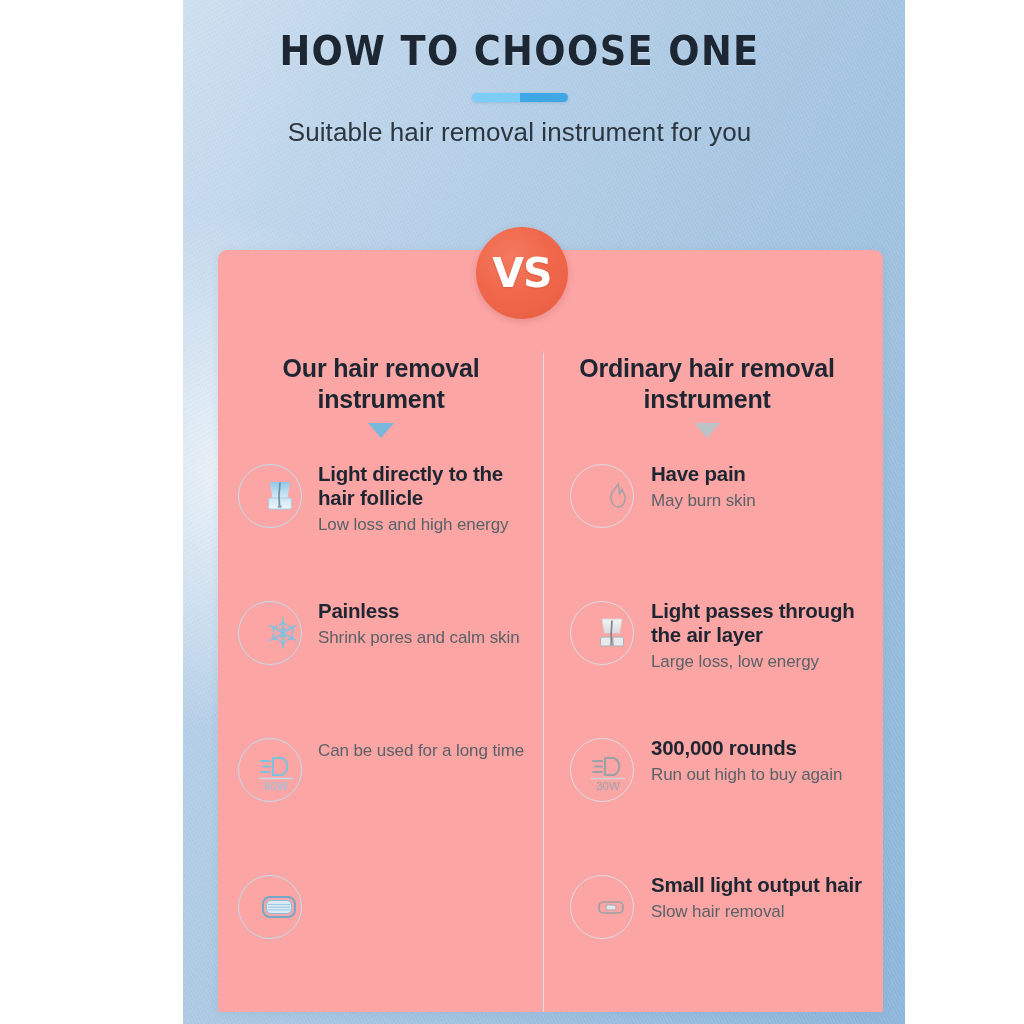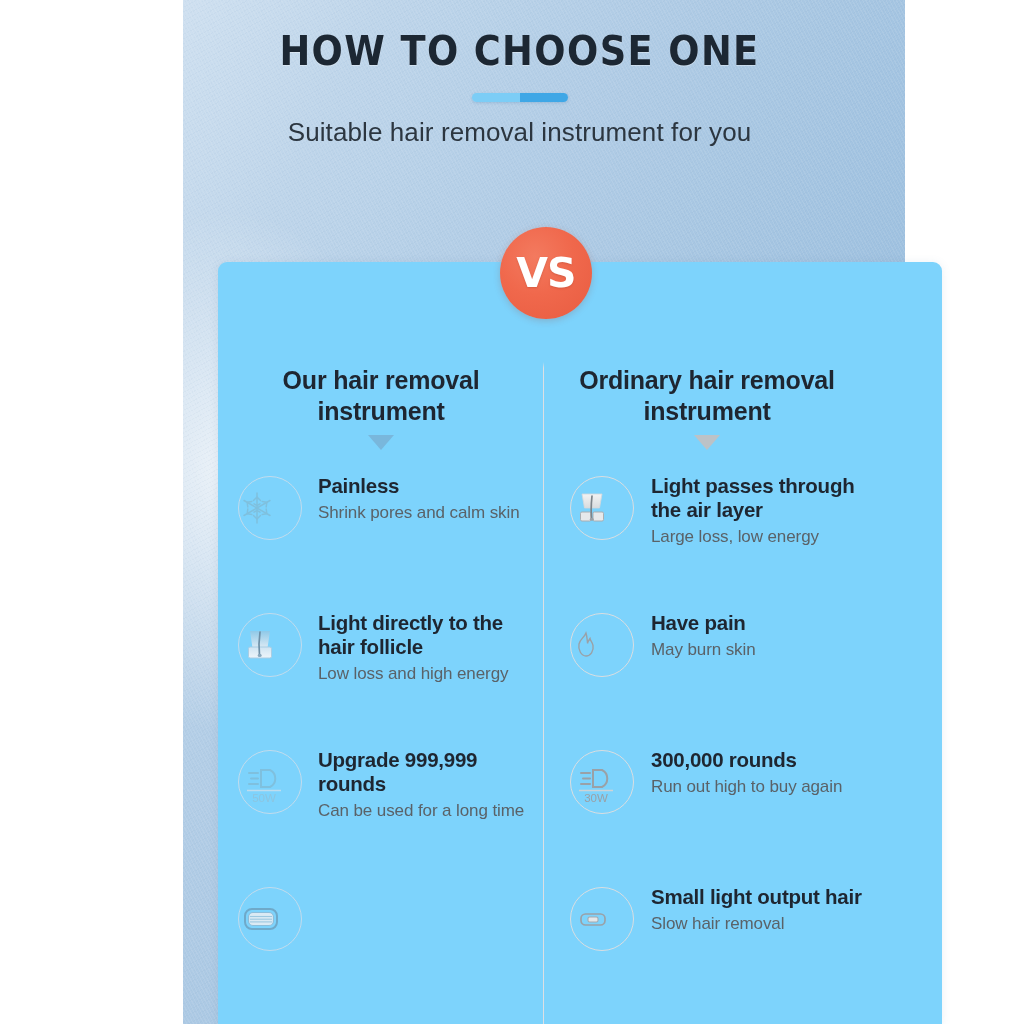--- a/index.html
+++ b/index.html
@@ -61,39 +61,39 @@
     margin-top:15px;
     font-size:26px;
     color:#2c3640;
     letter-spacing:0.1px;
     white-space:nowrap;
   }
 
   
   #vs-badge {
     position:absolute;
-    left:500px; top:227px;
+    left:476px; top:227px;
     width:92px; height:92px; border-radius:50%;
     background:radial-gradient(circle at 38% 32%, #f37a5f 0%, #f0684c 45%, #e85c41 100%);
     z-index:6;
     box-shadow:0 2px 7px rgba(150,60,40,.22);
     display:flex; align-items:center; justify-content:center;
   }
   #vs-badge span{
     font-family:"DejaVu Sans", sans-serif;
     font-size:41px; font-weight:bold; color:#fff;
     letter-spacing:-1px;
     text-shadow:0 1px 2px rgba(140,50,35,.28);
   }
 
   
   #card {
     position:absolute;
-    left:218px; top:262px; width:724px; height:762px;
-    background:#7dd3fc;
+    left:218px; top:250px; width:665px; height:762px;
+    background:#fca5a5;
     border-radius:9px 9px 0 0;
     z-index:5;
     box-shadow:0 1px 10px rgba(80,120,160,.12);
     display:flex;
   }
 
   #divider {
     position:absolute;
     left:325px; top:100px; width:1px; height:662px;
     background:linear-gradient(to bottom, rgba(215,219,223,0) 0, #dcdfe3 6px, #dcdfe3 100%);
@@ -121,21 +121,21 @@
     display:flex; align-items:flex-start;
     height:137px;
     padding-left:20px;
   }
   .column.right .feature { padding-left:26px; }
 
   .icon-wrap {
     flex:0 0 auto;
     width:64px; height:64px; border-radius:50%;
     margin-top:4px;
-    display:flex; align-items:center; justify-content:flex-start;
+    display:flex; align-items:center; justify-content:flex-end;
   }
   .icon-wrap.blue { border:1.4px solid #c2dced; }
   .icon-wrap.gray { border:1.4px solid #dadee1; }
 
   .feature-text { padding-left:16px; padding-top:2px; }
   .column.right .feature-text { padding-left:17px; }
   .f-title {
     font-size:20.5px; font-weight:bold; color:#1e2631;
     line-height:1.17; letter-spacing:-0.25px;
   }
@@ -165,42 +165,20 @@
 <div id="card">
   <div id="divider"></div>
 
   <div class="column left">
     <div class="col-head">
       <div class="col-title">Our hair removal instrument</div>
       <div class="col-arrow blue"></div>
     </div>
 
     <div class="features">
-
-      <div class="feature">
-        <div class="icon-wrap blue">
-          <svg width="36" height="36" viewBox="0 0 36 36" fill="none" stroke="#7fc0de" stroke-width="1.5" stroke-linecap="round">
-            <line x1="18" y1="3" x2="18" y2="33"></line>
-            <line x1="5" y1="10.5" x2="31" y2="25.5"></line>
-            <line x1="5" y1="25.5" x2="31" y2="10.5"></line>
-            <path d="M18 7 L14.5 10.5 M18 7 L21.5 10.5"></path>
-            <path d="M18 29 L14.5 25.5 M18 29 L21.5 25.5"></path>
-            <path d="M8.2 12.3 L8.8 17 M8.2 12.3 L12.8 11.6"></path>
-            <path d="M27.8 23.7 L27.2 19 M27.8 23.7 L23.2 24.4"></path>
-            <path d="M8.2 23.7 L12.8 24.4 M8.2 23.7 L8.8 19"></path>
-            <path d="M27.8 12.3 L23.2 11.6 M27.8 12.3 L27.2 17"></path>
-            <path d="M18 15.5 L15 13.8 M18 15.5 L21 13.8"></path>
-            <path d="M18 20.5 L15 22.2 M18 20.5 L21 22.2"></path>
-          </svg>
-        </div>
-        <div class="feature-text">
-          <div class="f-title">Painless</div>
-          <div class="f-desc">Shrink pores and calm skin</div>
-        </div>
-      </div>
 
       <div class="feature">
         <div class="icon-wrap blue">
           <svg width="42" height="42" viewBox="0 0 42 42">
             <defs>
               <linearGradient id="beamB" x1="0" y1="0" x2="0" y2="1">
                 <stop offset="0" stop-color="#8fc9e8"></stop>
                 <stop offset="1" stop-color="#dceaf4"></stop>
               </linearGradient>
               <linearGradient id="skinB" x1="0" y1="0" x2="0" y2="1">
@@ -215,31 +193,52 @@
           </svg>
         </div>
         <div class="feature-text">
           <div class="f-title">Light directly to the hair follicle</div>
           <div class="f-desc">Low loss and high energy</div>
         </div>
       </div>
 
       <div class="feature">
         <div class="icon-wrap blue">
+          <svg width="36" height="36" viewBox="0 0 36 36" fill="none" stroke="#7fc0de" stroke-width="1.5" stroke-linecap="round">
+            <line x1="18" y1="3" x2="18" y2="33"></line>
+            <line x1="5" y1="10.5" x2="31" y2="25.5"></line>
+            <line x1="5" y1="25.5" x2="31" y2="10.5"></line>
+            <path d="M18 7 L14.5 10.5 M18 7 L21.5 10.5"></path>
+            <path d="M18 29 L14.5 25.5 M18 29 L21.5 25.5"></path>
+            <path d="M8.2 12.3 L8.8 17 M8.2 12.3 L12.8 11.6"></path>
+            <path d="M27.8 23.7 L27.2 19 M27.8 23.7 L23.2 24.4"></path>
+            <path d="M8.2 23.7 L12.8 24.4 M8.2 23.7 L8.8 19"></path>
+            <path d="M27.8 12.3 L23.2 11.6 M27.8 12.3 L27.2 17"></path>
+            <path d="M18 15.5 L15 13.8 M18 15.5 L21 13.8"></path>
+            <path d="M18 20.5 L15 22.2 M18 20.5 L21 22.2"></path>
+          </svg>
+        </div>
+        <div class="feature-text">
+          <div class="f-title">Painless</div>
+          <div class="f-desc">Shrink pores and calm skin</div>
+        </div>
+      </div>
+
+      <div class="feature">
+        <div class="icon-wrap blue">
           <svg width="50" height="50" viewBox="0 0 50 50">
             <path d="M22 13 L31 13 A9.5 9.5 0 0 1 31 30 L22 30 Z" fill="none" stroke="#7fc0de" stroke-width="2"></path>
             <line x1="10" y1="16" x2="19" y2="16" stroke="#7fc0de" stroke-width="2" stroke-linecap="round"></line>
             <line x1="12" y1="21.5" x2="19" y2="21.5" stroke="#7fc0de" stroke-width="2" stroke-linecap="round"></line>
             <line x1="10" y1="27" x2="19" y2="27" stroke="#7fc0de" stroke-width="2" stroke-linecap="round"></line>
             <line x1="8" y1="33.5" x2="42" y2="33.5" stroke="#bfdced" stroke-width="1.3"></line>
             <text x="25" y="45" font-family="Liberation Sans, sans-serif" font-size="11.5" fill="#8cc5e0" text-anchor="middle">50W</text>
           </svg>
         </div>
         <div class="feature-text">
-          <div class="f-title">Upgrade 999,999 rounds</div>
           <div class="f-desc">Can be used for a long time</div>
         </div>
       </div>
 
       <div class="feature">
         <div class="icon-wrap blue">
           <svg width="44" height="44" viewBox="0 0 44 44">
             <rect x="6" y="12" width="32" height="20" rx="7" fill="none" stroke="#6fa9c9" stroke-width="2"></rect>
             <rect x="9.5" y="15.5" width="25" height="13" rx="4.5" fill="#dbeaf4" stroke="#8cbedb" stroke-width="1.2"></rect>
             <line x1="11" y1="19.5" x2="33" y2="19.5" stroke="#9cc8e0" stroke-width="1.1"></line>
@@ -252,20 +251,32 @@
     </div>
   </div>
 
   <div class="column right">
     <div class="col-head">
       <div class="col-title">Ordinary hair removal instrument</div>
       <div class="col-arrow gray"></div>
     </div>
 
     <div class="features">
+
+      <div class="feature">
+        <div class="icon-wrap gray">
+          <svg width="30" height="30" viewBox="0 0 30 30" fill="none" stroke="#9aa1a7" stroke-width="1.4">
+            <path d="M15 3 C13 8 9 9 8 14 C6.8 20 10.5 26 15 26 C19.5 26 23 21 22 15.5 C21.4 12 19.5 11 19 8.5 C17.5 10.5 16.8 12 16.6 13.5 C16.2 10 16 6 15 3 Z"></path>
+          </svg>
+        </div>
+        <div class="feature-text">
+          <div class="f-title">Have pain</div>
+          <div class="f-desc">May burn skin</div>
+        </div>
+      </div>
 
       <div class="feature">
         <div class="icon-wrap gray">
           <svg width="42" height="42" viewBox="0 0 42 42">
             <defs>
               <linearGradient id="beamG" x1="0" y1="0" x2="0" y2="1">
                 <stop offset="0" stop-color="#f2f3f4"></stop>
                 <stop offset="1" stop-color="#d9dcde"></stop>
               </linearGradient>
             </defs>
@@ -277,32 +288,20 @@
           </svg>
         </div>
         <div class="feature-text">
           <div class="f-title">Light passes through the air layer</div>
           <div class="f-desc">Large loss, low energy</div>
         </div>
       </div>
 
       <div class="feature">
         <div class="icon-wrap gray">
-          <svg width="30" height="30" viewBox="0 0 30 30" fill="none" stroke="#9aa1a7" stroke-width="1.4">
-            <path d="M15 3 C13 8 9 9 8 14 C6.8 20 10.5 26 15 26 C19.5 26 23 21 22 15.5 C21.4 12 19.5 11 19 8.5 C17.5 10.5 16.8 12 16.6 13.5 C16.2 10 16 6 15 3 Z"></path>
-          </svg>
-        </div>
-        <div class="feature-text">
-          <div class="f-title">Have pain</div>
-          <div class="f-desc">May burn skin</div>
-        </div>
-      </div>
-
-      <div class="feature">
-        <div class="icon-wrap gray">
           <svg width="50" height="50" viewBox="0 0 50 50">
             <path d="M22 13 L31 13 A9.5 9.5 0 0 1 31 30 L22 30 Z" fill="none" stroke="#9aa1a7" stroke-width="2"></path>
             <line x1="10" y1="16" x2="19" y2="16" stroke="#9aa1a7" stroke-width="2" stroke-linecap="round"></line>
             <line x1="12" y1="21.5" x2="19" y2="21.5" stroke="#9aa1a7" stroke-width="2" stroke-linecap="round"></line>
             <line x1="10" y1="27" x2="19" y2="27" stroke="#9aa1a7" stroke-width="2" stroke-linecap="round"></line>
             <line x1="8" y1="33.5" x2="42" y2="33.5" stroke="#cfd3d6" stroke-width="1.3"></line>
             <text x="25" y="45" font-family="Liberation Sans, sans-serif" font-size="11.5" fill="#9aa1a7" text-anchor="middle">30W</text>
           </svg>
         </div>
         <div class="feature-text">

